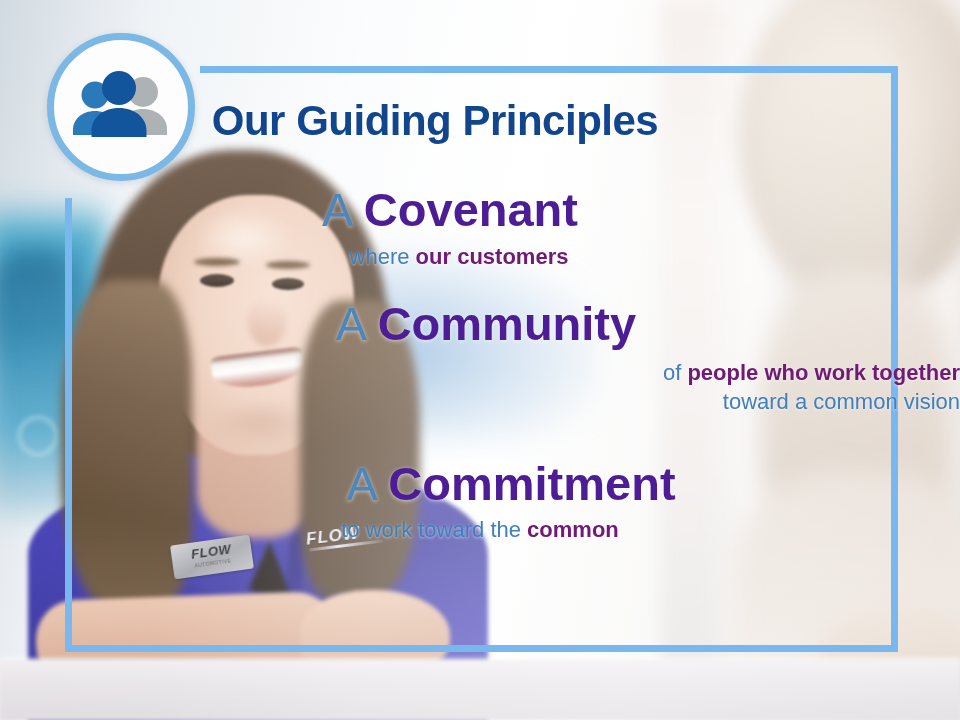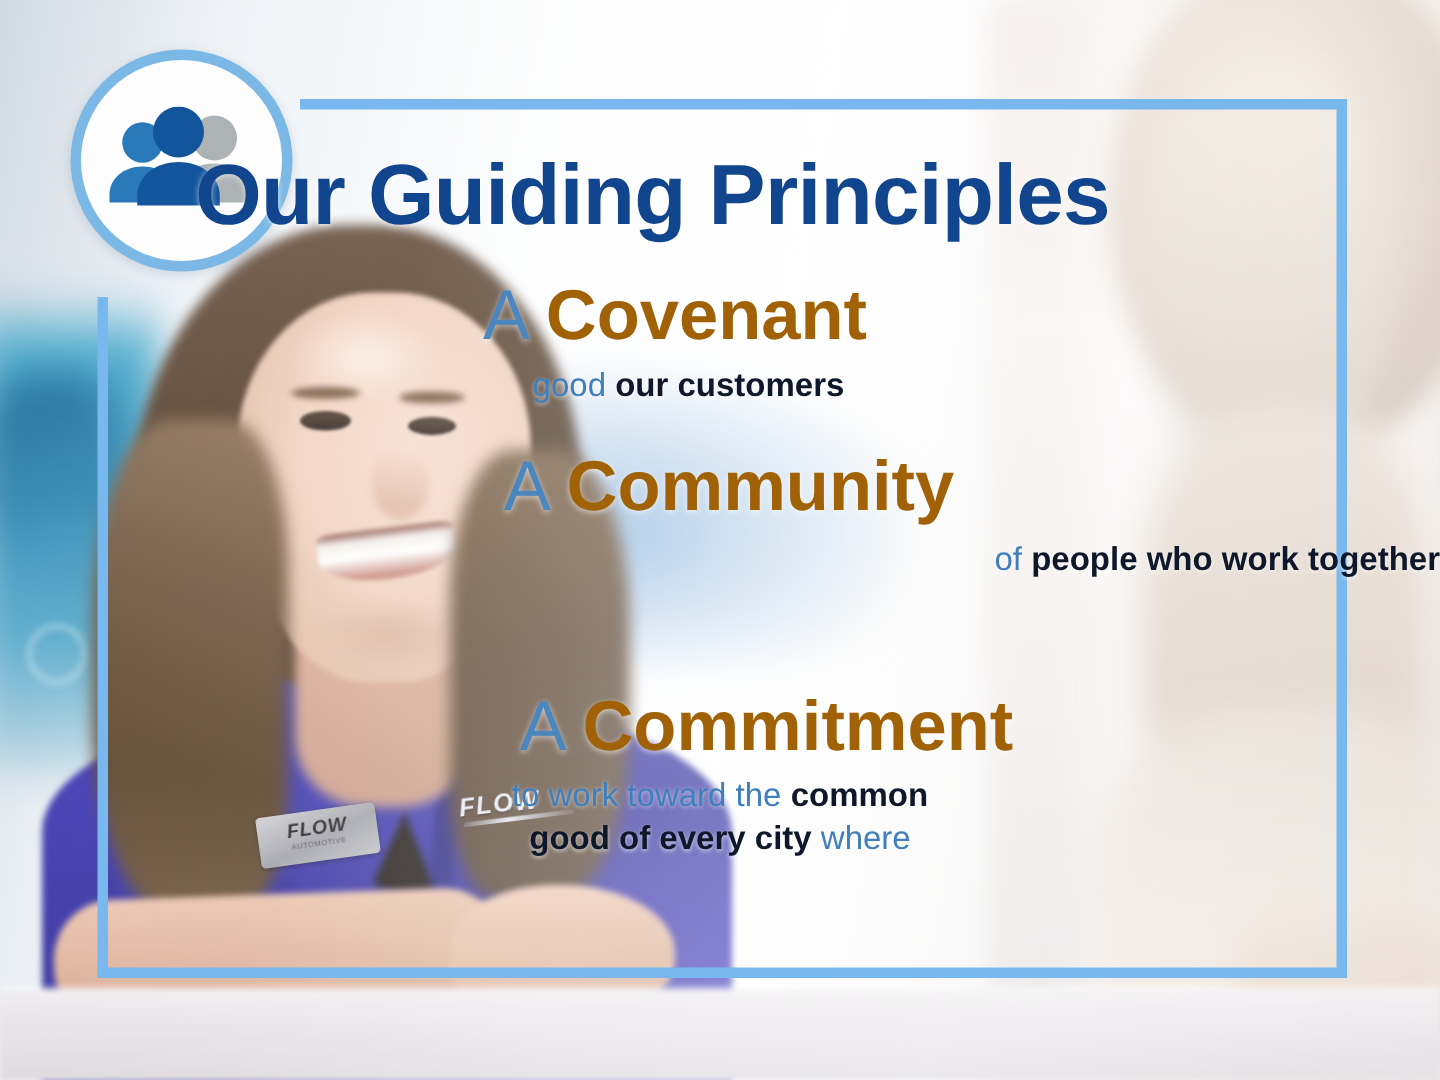--- a/index.html
+++ b/index.html
@@ -319,21 +319,21 @@
     box-sizing: border-box;
     display: flex; align-items: center; justify-content: center;
     box-shadow: 0 2px 7px rgba(40,70,110,.17);
   }
   .badge svg { display: block; }
 
   
   .title {
     position: absolute; left: 0; top: 97px; width: 800px;
     text-align: center;
-    font-size: 57px;
+    font-size: 42px;
     font-weight: bold;
     letter-spacing: -0.5px;
     color: #11468f;
     font-family: "Liberation Sans", sans-serif;
     text-shadow: 0 1px 4px rgba(255,255,255,.65);
     padding-left: 70px;
     box-sizing: border-box;
   }
 
   .principle { position: absolute; }
@@ -341,29 +341,29 @@
     font-size: 47px;
     line-height: 1.04;
     color: #2f78bd;
     white-space: nowrap;
     text-shadow: 0 1px 4px rgba(255,255,255,.6);
   }
   .principle .head .lead {
     font-weight: normal;
     color: #4b86bf;
   }
-  .principle .head .key { font-weight: bold; color: #a16207; }
+  .principle .head .key { font-weight: bold; color: #4c1d95; }
   .principle .sub {
     font-size: 22px;
     line-height: 1.32;
     color: #3f7fbe;
     font-weight: normal;
     text-shadow: 0 1px 3px rgba(255,255,255,.6);
   }
-  .principle .sub b { font-weight: bold; color: #0f172a; }
+  .principle .sub b { font-weight: bold; color: #701a75; }
 
   #p1 { left: 0;   top: 186px; width: 900px; text-align: center; }
   #p2 { left: 0;   top: 300px; width: 960px; text-align: center; }
   #p2 .sub { text-align: right; }
   #p3 { left: 0;   top: 460px; width: 960px; text-align: center; }
   #p3 .sub { margin-top: 6px; }
   #p1 .sub { margin-top: 7px; }
   #p2 .sub { margin-top: 9px; }
 
   #p2 .head { padding-left: 12px; }
@@ -455,38 +455,38 @@
   </div>
 
   <div class="title">Our Guiding Principles</div>
 
   <div class="principle" id="p1">
     <div class="head">
       <span class="lead">A</span>
       <span class="key">Covenant</span>
     </div>
     <div class="sub">
-      <span>good </span><b>our customers</b>
+      <span>where </span><b>our customers</b>
     </div>
   </div>
 
   <div class="principle" id="p2">
     <div class="head">
       <span class="lead">A</span>
       <span class="key">Community</span>
     </div>
     <div class="sub">
       <div><span>of </span><b>people who work together</b></div>
+      <div>toward a common vision</div>
     </div>
   </div>
 
   <div class="principle" id="p3">
     <div class="head">
       <span class="lead">A</span>
       <span class="key">Commitment</span>
     </div>
     <div class="sub">
       <div><span>to work toward the </span><b>common</b></div>
-      <div><b>good of every city</b><span> where</span></div>
     </div>
   </div>
 
 </div>
 
 </body></html>

